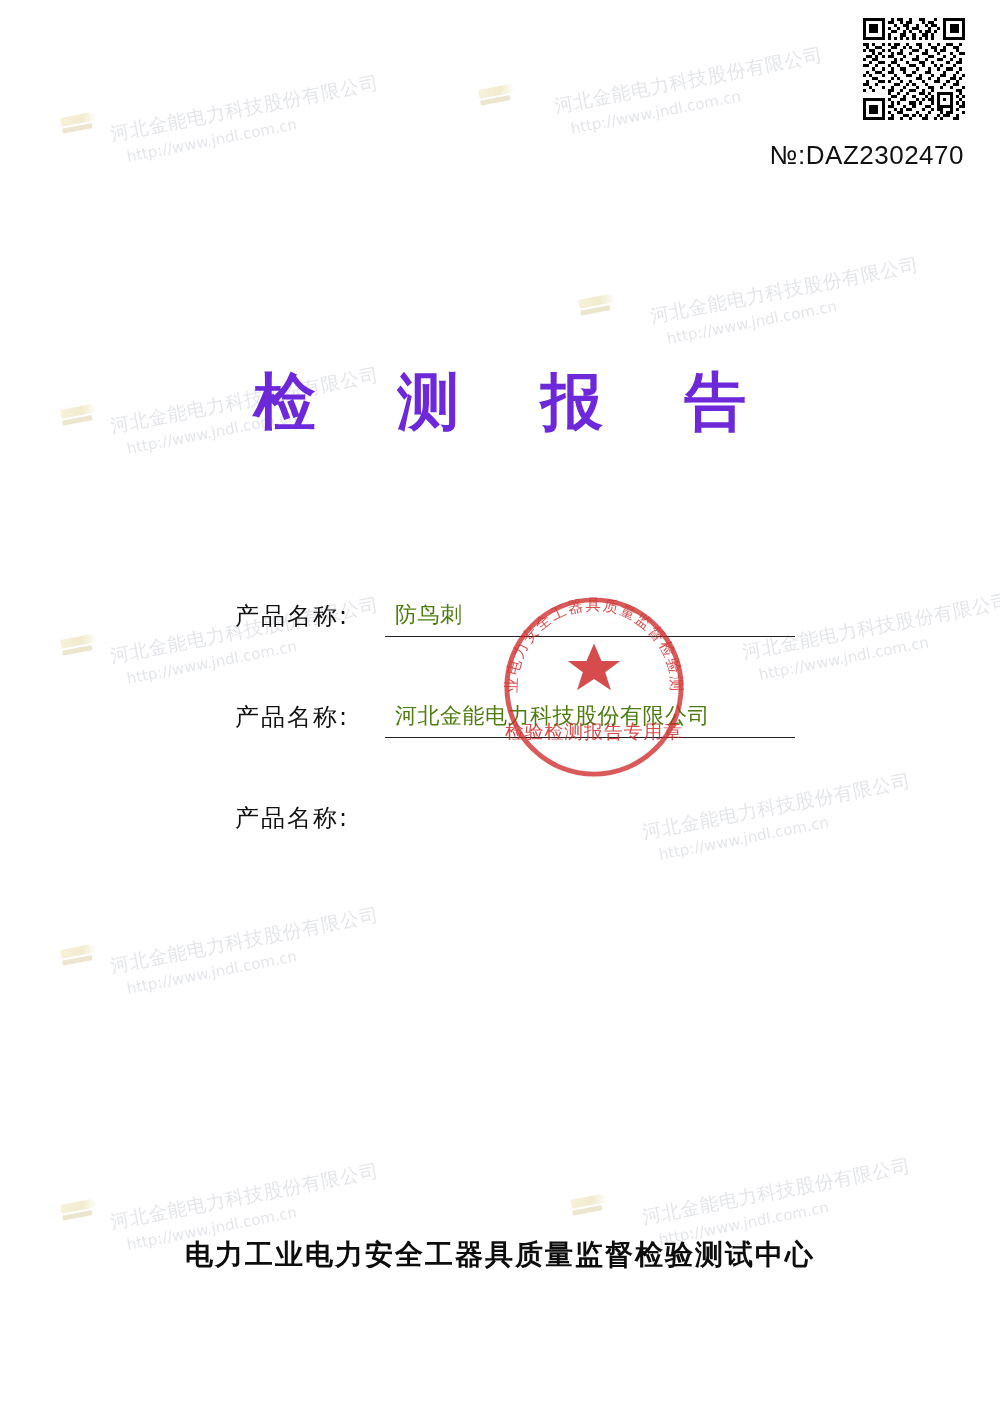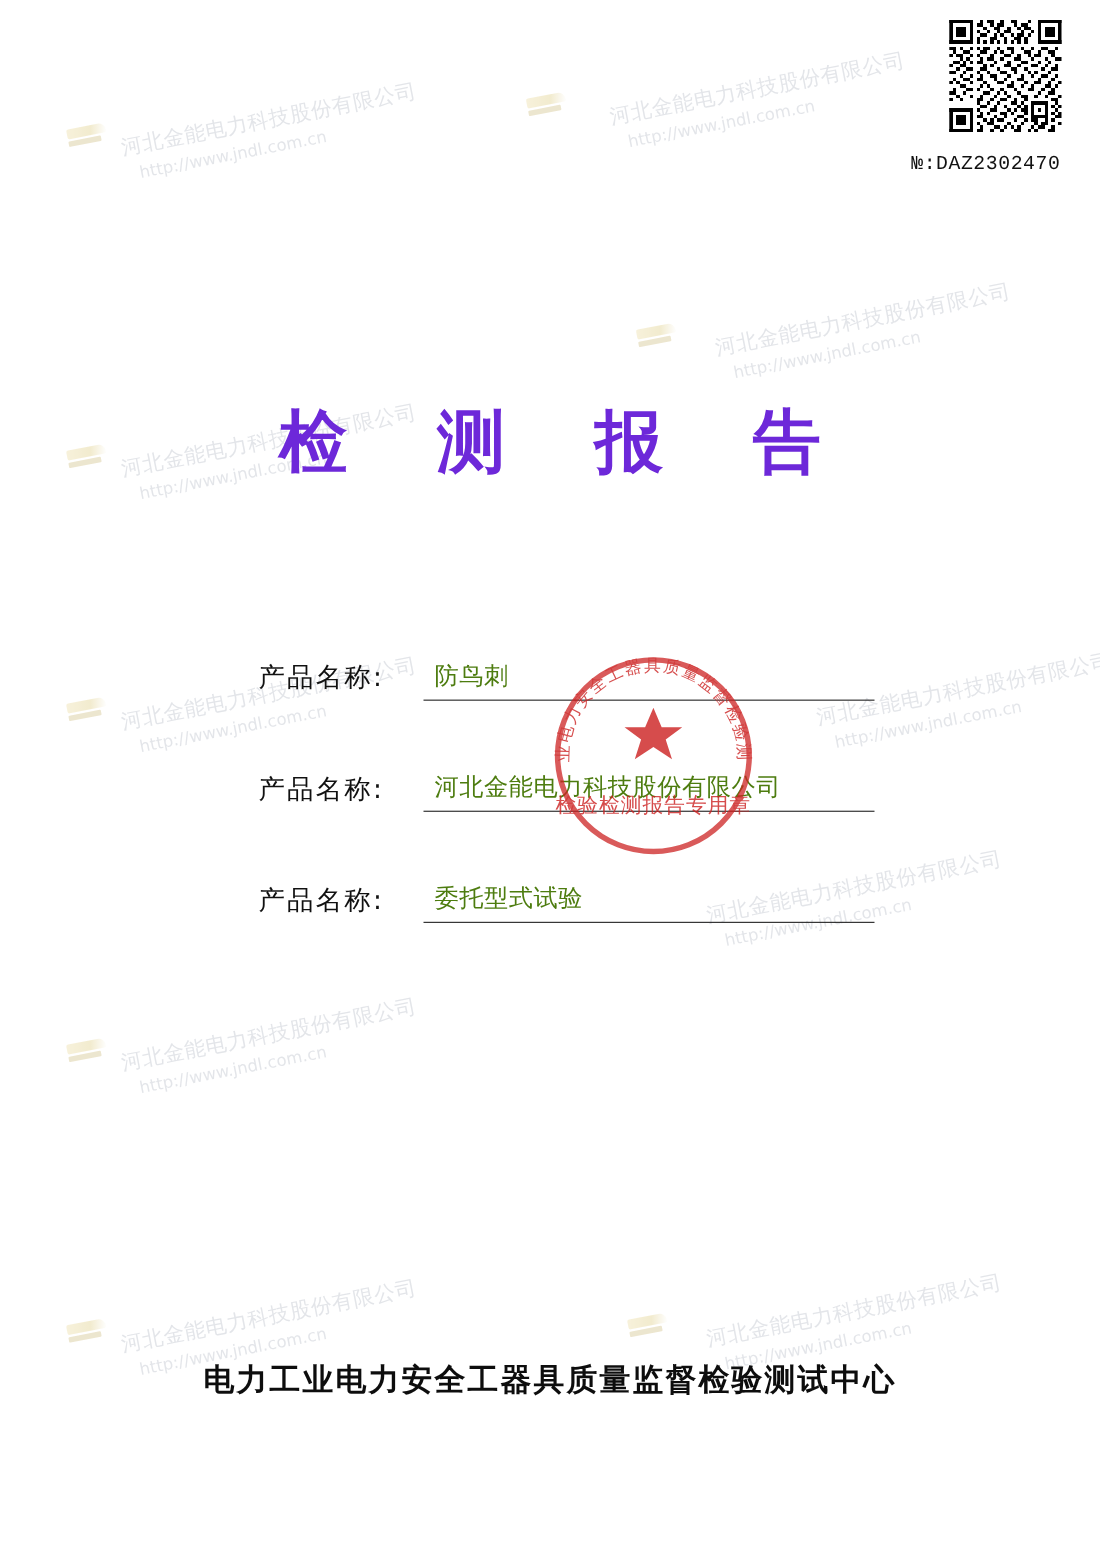--- a/index.html
+++ b/index.html
@@ -84,24 +84,24 @@
     height: 102px;
     z-index: 5;
   }
   .qr-wrap svg { display: block; }
 
   
   .report-no {
     position: absolute;
     top: 140px;
     right: 36px;
-    font-size: 18px;
+    font-size: 26px;
     letter-spacing: 0.5px;
     color: #111;
-    font-family: Liberation Mono, monospace;
+    font-family: Liberation Sans, sans-serif;
     z-index: 4;
     text-align: right;
   }
 
   
   .doc-title {
     position: absolute;
     top: 360px;
     left: 0;
     right: 0;
@@ -548,21 +548,20 @@
     <div class="field-row">
       <div class="field-label">产品名称:</div>
       <div class="field-value">防鸟刺</div>
     </div>
     <div class="field-row">
       <div class="field-label">产品名称:</div>
       <div class="field-value">河北金能电力科技股份有限公司</div>
     </div>
     <div class="field-row">
       <div class="field-label">产品名称:</div>
-      <div class="field-value">委托型式试验</div>
     </div>
   </div>
 
   <div class="seal">
     <svg width="198" height="198" viewBox="0 0 200 200">
       <defs>
         <path id="sealArcOuter" d="M 100,100 m -80,0 a 80,80 0 1,1 160,0" fill="none"></path>
         <path id="sealArcText" d="M 22,100 a 78,78 0 1,1 156,0" fill="none"></path>
         <path id="sealArcBottom" d="M 38,148 a 68,68 0 0,0 124,-12" fill="none"></path>
       </defs>

